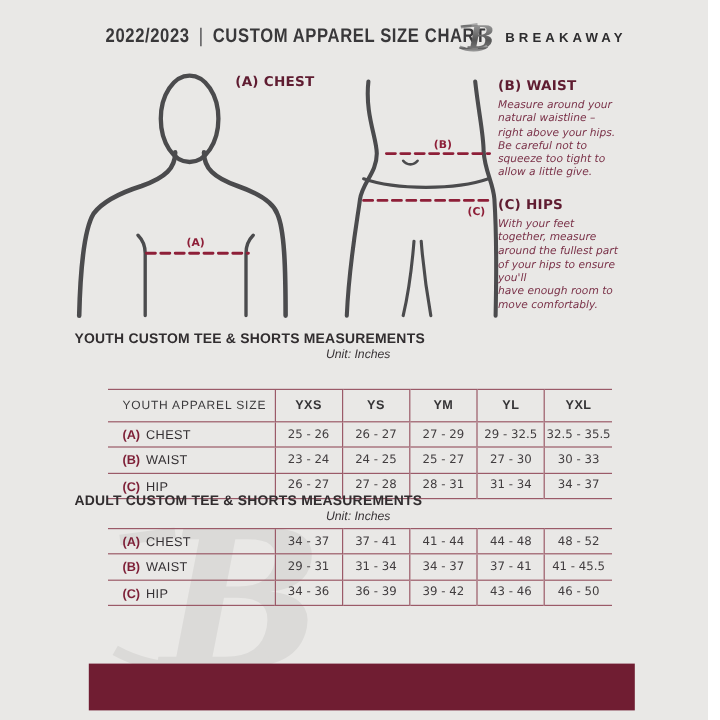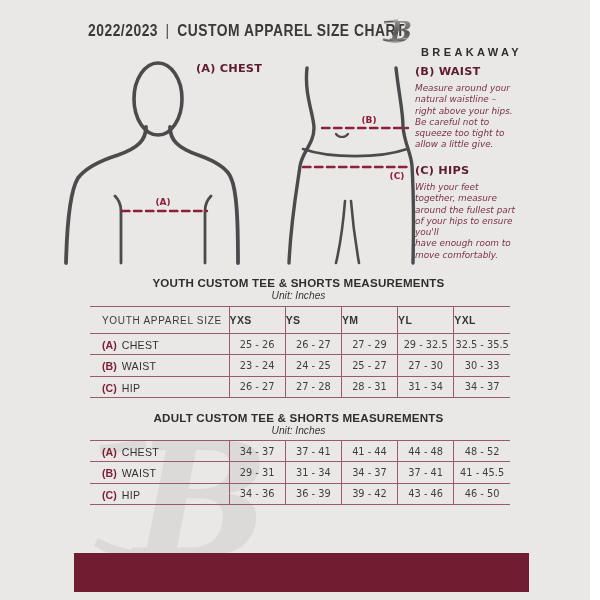--- a/index.html
+++ b/index.html
@@ -13,41 +13,41 @@
 
   
   .doc-title {
     left:88px; top:21px; display:flex; gap:9px; align-items:baseline;
     font-weight:bold; font-size:16.5px; letter-spacing:.6px; color:#39383a;
     transform:scaleX(.84); transform-origin:left top; white-space:nowrap;
   }
   .doc-title .sep { font-weight:normal; color:#4a494b; }
   .brand-name {
     left:421px; top:26px; font-size:11px; font-weight:bold;
-    letter-spacing:3.4px; color:#2d2c2e; white-space:nowrap;margin-top:20px;
+    letter-spacing:3.4px; color:#2d2c2e; white-space:nowrap;
   }
 
   
   .guide { width:116px; }
   .guide-h {
     margin:0 0 5px 0; font-family:"DejaVu Sans", sans-serif;
     font-size:11.3px; font-weight:bold; color:#5f1c31; letter-spacing:.2px;
   }
   .guide-b {
     margin:0; font-family:"DejaVu Sans", sans-serif;
     font-size:8.9px; font-style:italic; color:#7a3148;
     line-height:11.3px; white-space:pre-line;
   }
   .g-chest { left:196px; top:62px; }
   .g-waist { left:415px; top:65px; }
   .g-hips  { left:415px; top:164px; }
 
   
   .sec-title {
-    left:62px; width:473px; text-align:center;
+    left:62px; width:473px; text-align:left;
     font-weight:bold; font-size:11.6px; color:#312d2f; letter-spacing:.2px;
   }
   .sec-unit {
     left:62px; width:473px; text-align:center;
     font-family:Liberation Sans, sans-serif; font-style:italic;
     font-size:10.2px; color:#393437;
   }
 
   
   table.size-tbl {
@@ -60,21 +60,21 @@
     padding:0; vertical-align:middle; overflow:hidden;
   }
   .size-tbl td:first-child { border-left:none; }
   .tr-head { height:27px; }
   .tr-data { height:21.3px; }
   .cell-label { padding-left:12px !important; }
   .cell-label.head {
     font-size:10px; letter-spacing:.7px; color:#3b3a3c;
   }
   .cell-size {
-    font-weight:bold; font-size:10.5px;
+    text-align:center; font-weight:bold; font-size:10.5px;
     color:#353436; letter-spacing:.4px;
   }
   .cell-val {
     text-align:center; font-family:"DejaVu Sans", sans-serif;
     font-size:9.8px; color:#413d3f;
   }
   .row-key { font-weight:bold; color:#7d1e36; margin-right:5px; font-size:10.6px; }
   .row-name { font-size:10.6px; color:#343033; letter-spacing:.3px; }
 
   
@@ -150,21 +150,21 @@
 around the fullest part
 of your hips to ensure
 you'll
 have enough room to
 move comfortably.</p>
   </div>
 
   <div class="abs sec-title" style="top:276px">YOUTH CUSTOM TEE &amp; SHORTS MEASUREMENTS</div>
   <div class="abs sec-unit" style="top:290px">Unit: Inches</div>
 
-  <table class="size-tbl" style="top:306px">
+  <table class="size-tbl" style="top:324px">
     <colgroup>
       <col style="width:139px">
         <col style="width:56.2px">
         <col style="width:56.2px">
       <col style="width:56.2px">
         <col style="width:56.2px">
         <col style="width:56.2px">
     </colgroup>
     <tbody>
     <tr class="tr-head">

